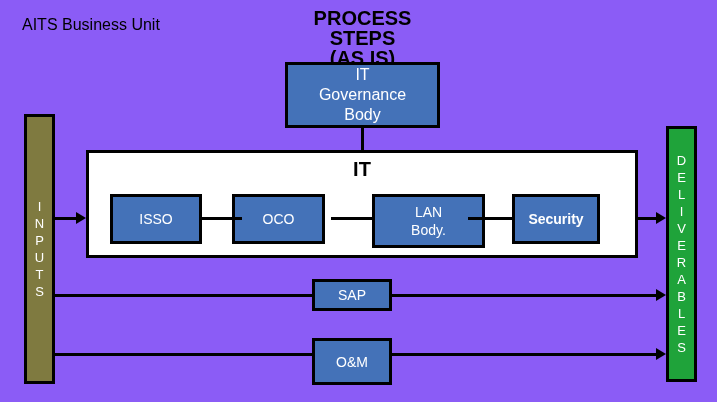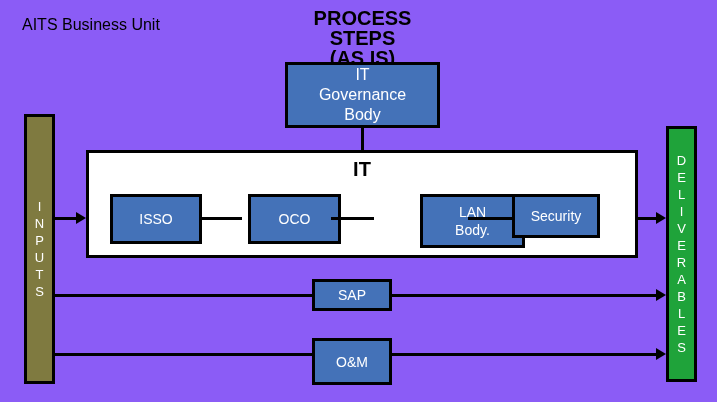--- a/index.html
+++ b/index.html
@@ -101,23 +101,23 @@
     display: flex;
     align-items: center;
     justify-content: center;
     text-align: center;
     font-size: 14px;
     line-height: 18px;
   }
 
   #gov-box  { left: 285px; top: 62px;  width: 155px; height: 66px; font-size: 16px; line-height: 20px; }
   #isso-box { left: 110px; top: 194px; width: 92px;  height: 50px; }
-  #oco-box  { left: 248px; top: 194px; width: 93px;  height: 50px; justify-content: center; }
-  #lan-box  { left: 372px; top: 194px; width: 105px;  height: 54px; margin-left: 48px; }
-  #sec-box  { left: 512px; top: 194px; width: 88px;  height: 44px; }
+  #oco-box  { left: 232px; top: 194px; width: 93px;  height: 50px; justify-content: center; }
+  #lan-box  { left: 372px; top: 194px; width: 113px;  height: 54px; }
+  #sec-box  { left: 512px; top: 194px; width: 88px;  height: 50px; font-weight: bold; }
   #sap-box  { left: 312px; top: 279px; width: 80px;  height: 32px; }
   #om-box   { left: 312px; top: 338px; width: 80px;  height: 47px; }
 
   
   .hline {
     position: absolute;
     height: 3px;
     background: #000000;
   }
   .vline {

